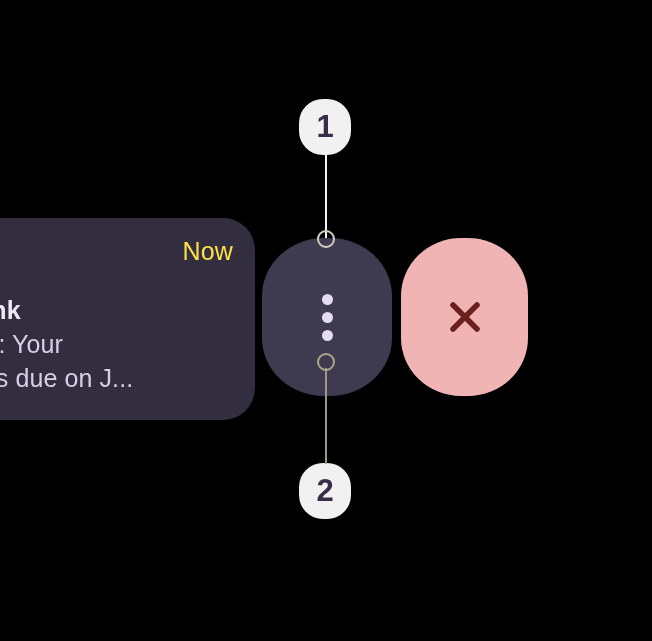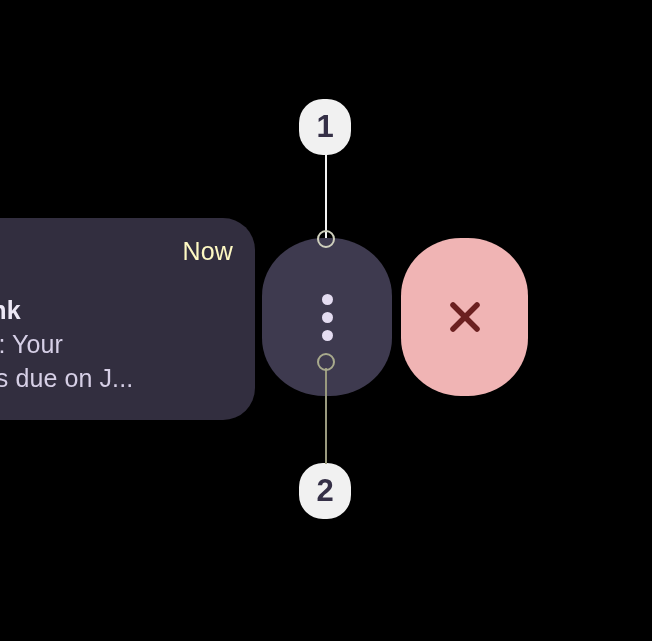--- a/index.html
+++ b/index.html
@@ -32,21 +32,21 @@
     box-sizing: border-box;
     padding: 16px 22px 18px 22px;
     overflow: hidden;
   }
   .notif-time {
     position: absolute;
     right: 22px;
     top: 18px;
     font-size: 25px;
     line-height: 30px;
-    color: #fef9c3;
+    color: #fde047;
     letter-spacing: 0.2px;
     white-space: nowrap;
   }
   .notif-body {
     position: absolute;
     left: 22px;
     top: 76px;
     width: 280px;
   }
   .notif-title {

